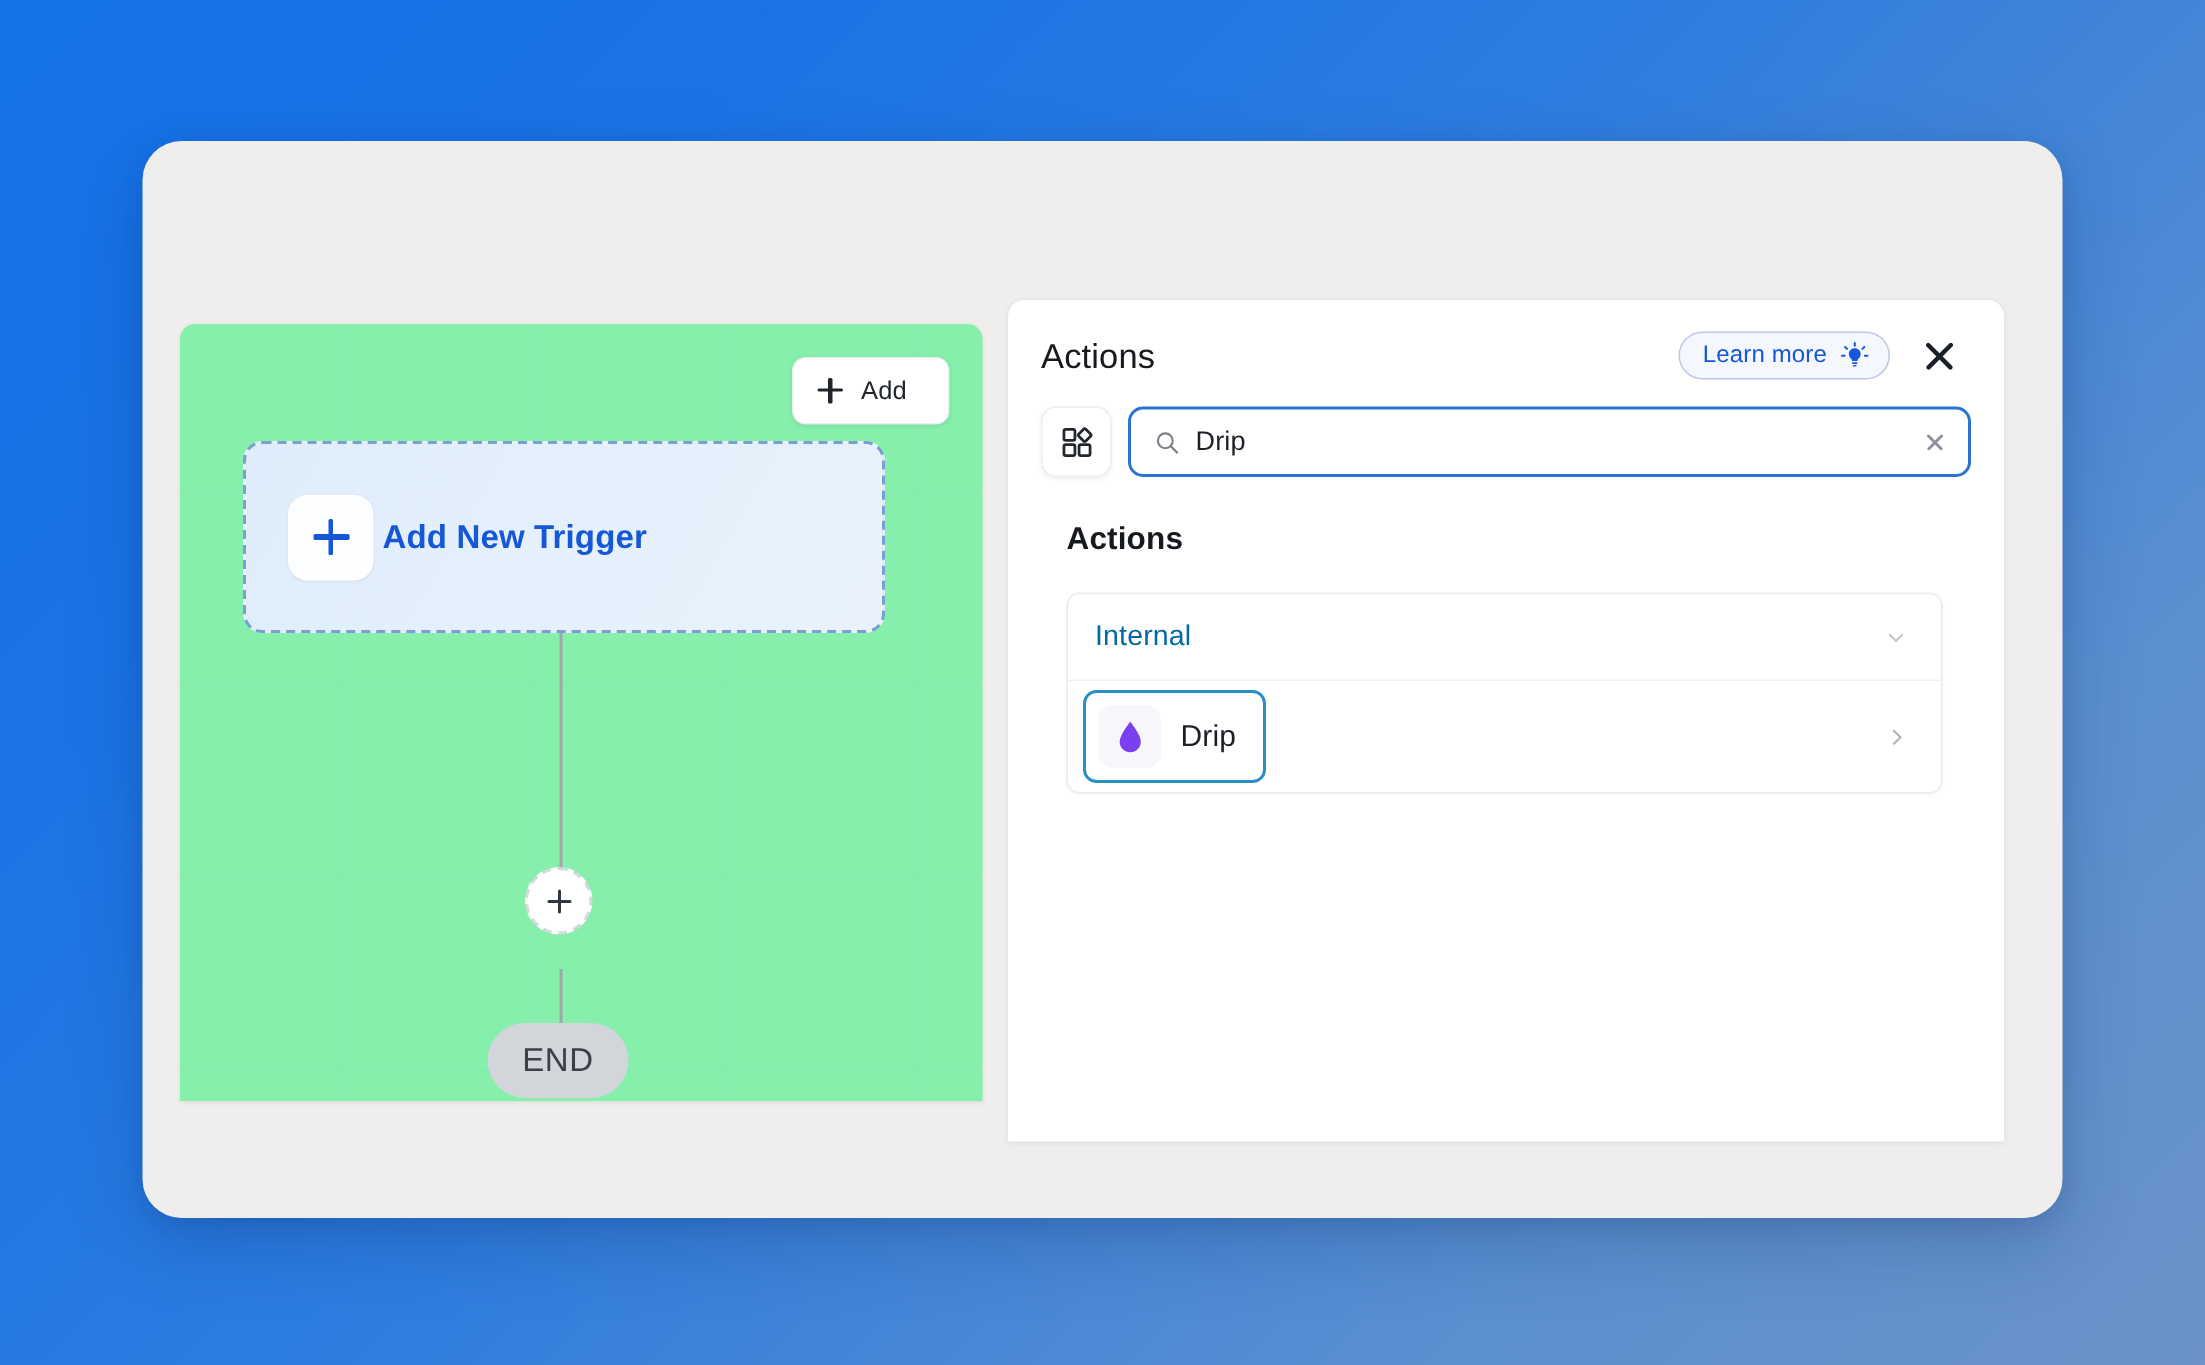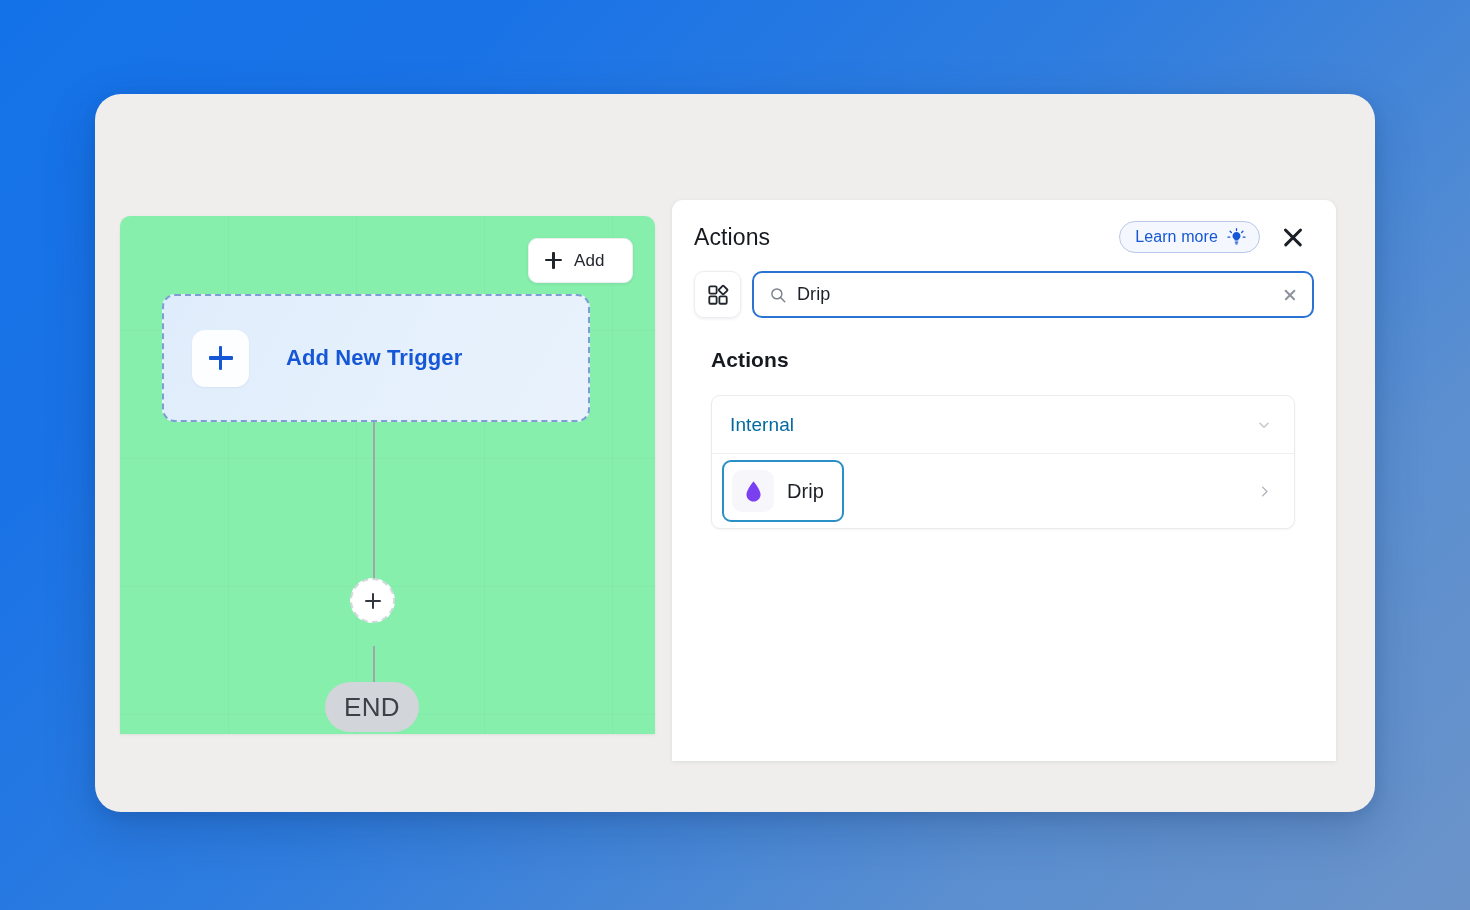--- a/index.html
+++ b/index.html
@@ -105,21 +105,21 @@
     left: 42px;
     top: 78px;
     width: 428px;
     height: 128px;
     border: 2px dashed #7b9ed4;
     border-radius: 13px;
     background: linear-gradient(120deg, #dfecfb 0%, #e4f0fc 45%, #e9f2fc 100%);
     display: flex;
     align-items: center;
     padding-left: 28px;
-    gap: 37px;
+    gap: 6px;
     cursor: pointer;
   }
   .trigger-icon-box {
     width: 57px;
     height: 57px;
     border-radius: 13px;
     background: #fdfeff;
     display: flex;
     align-items: center;
     justify-content: center;
@@ -187,21 +187,21 @@
     width: 94px;
     height: 50px;
     border-radius: 26px;
     background: #d2d5d9;
     display: flex;
     align-items: center;
     justify-content: center;
     cursor: pointer;
   }
   .end-label {
-    font-size: 26px;
+    font-size: 22px;
     color: #3b4049;
     letter-spacing: 0.4px;
     text-align: center;
   }
 
   
   .actions-panel {
     position: absolute;
     left: 577px;
     top: 106px;

